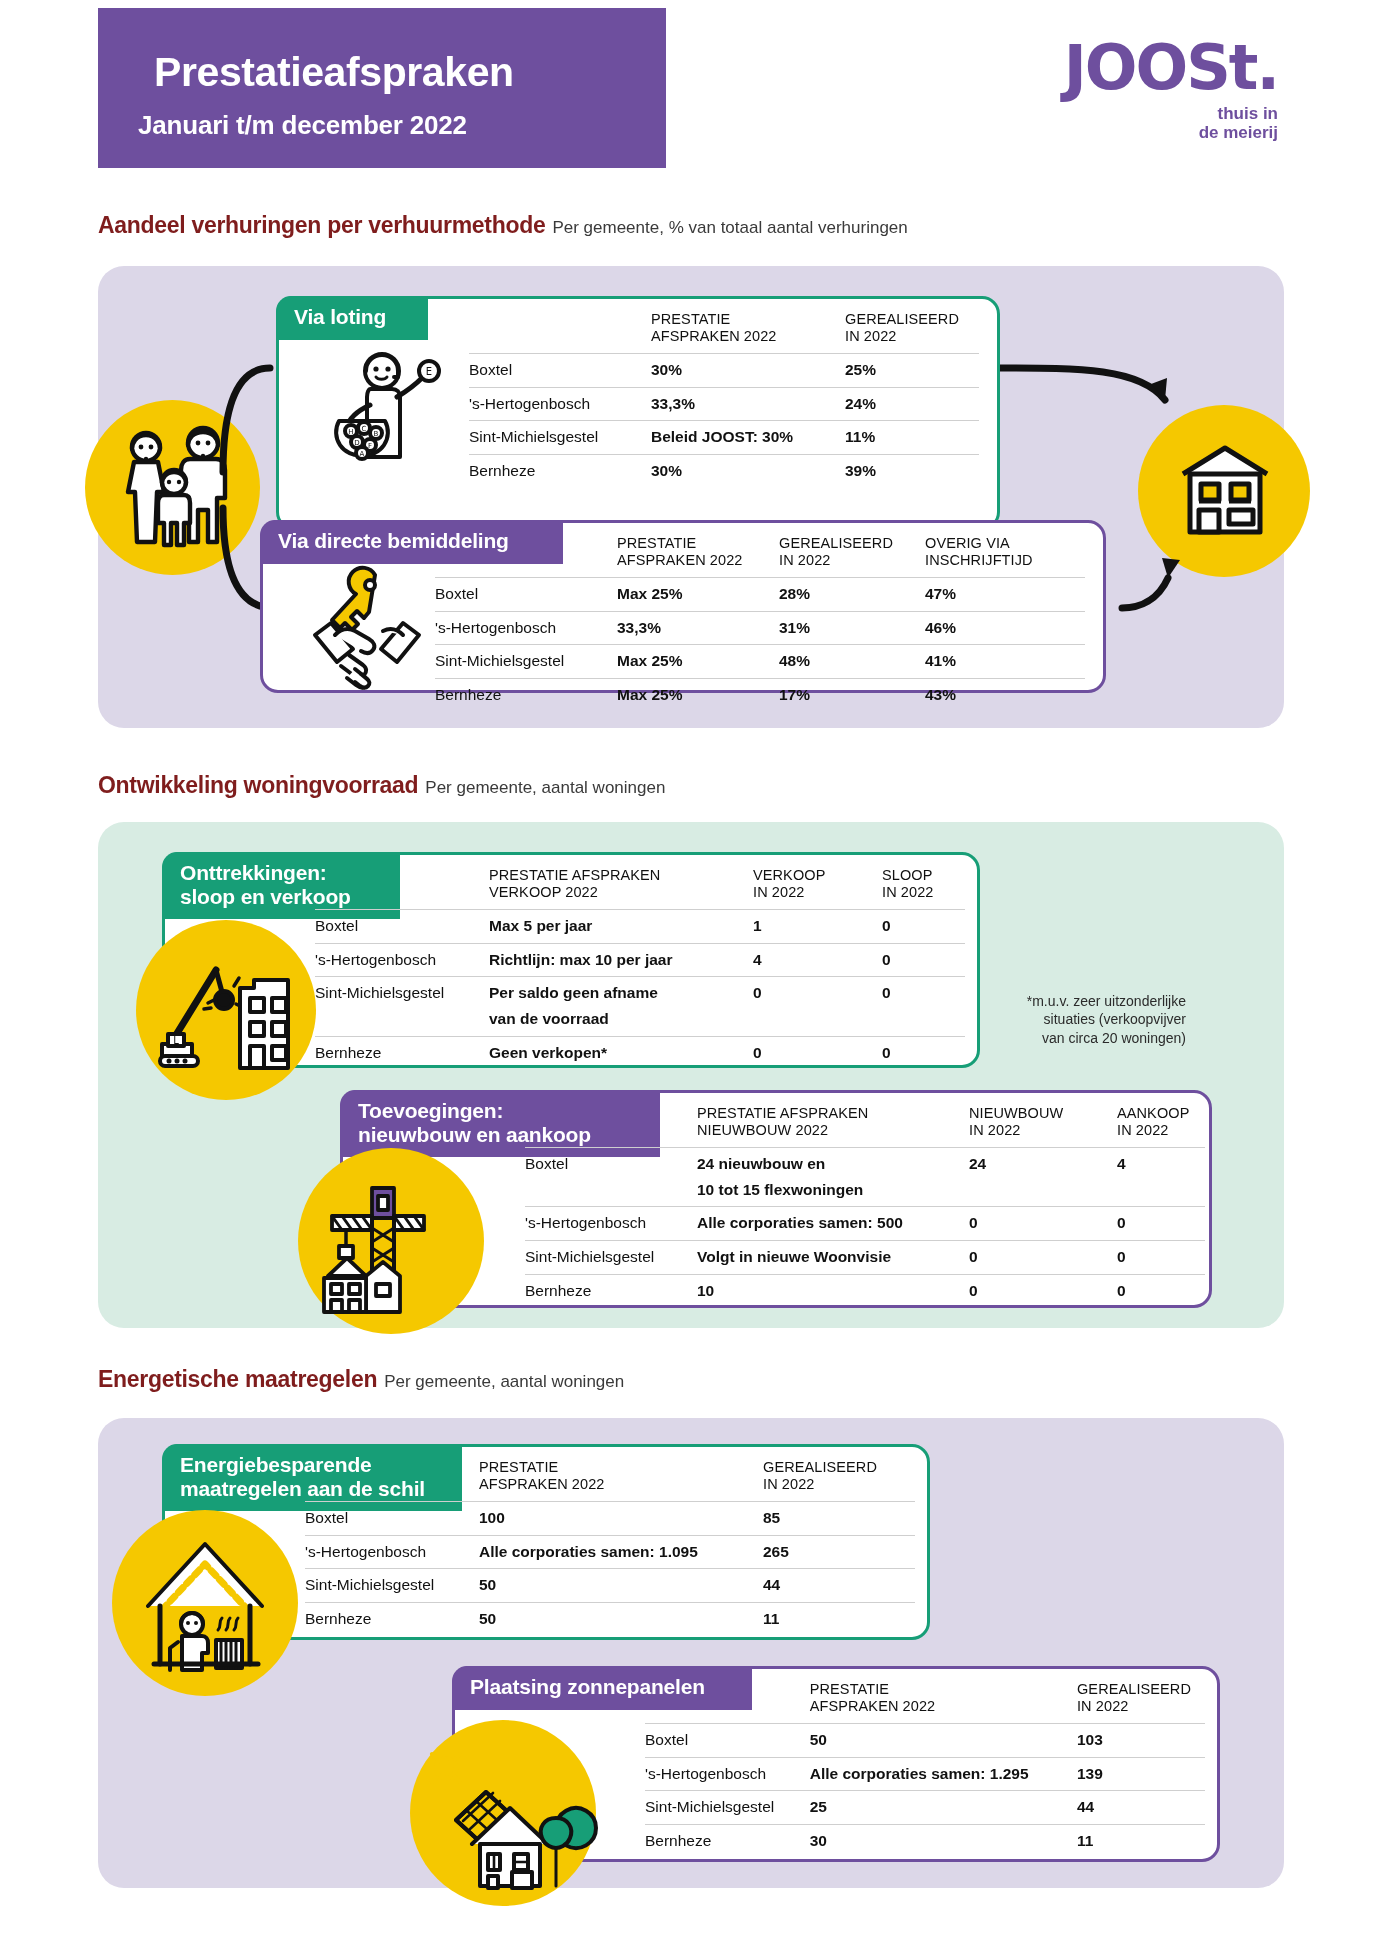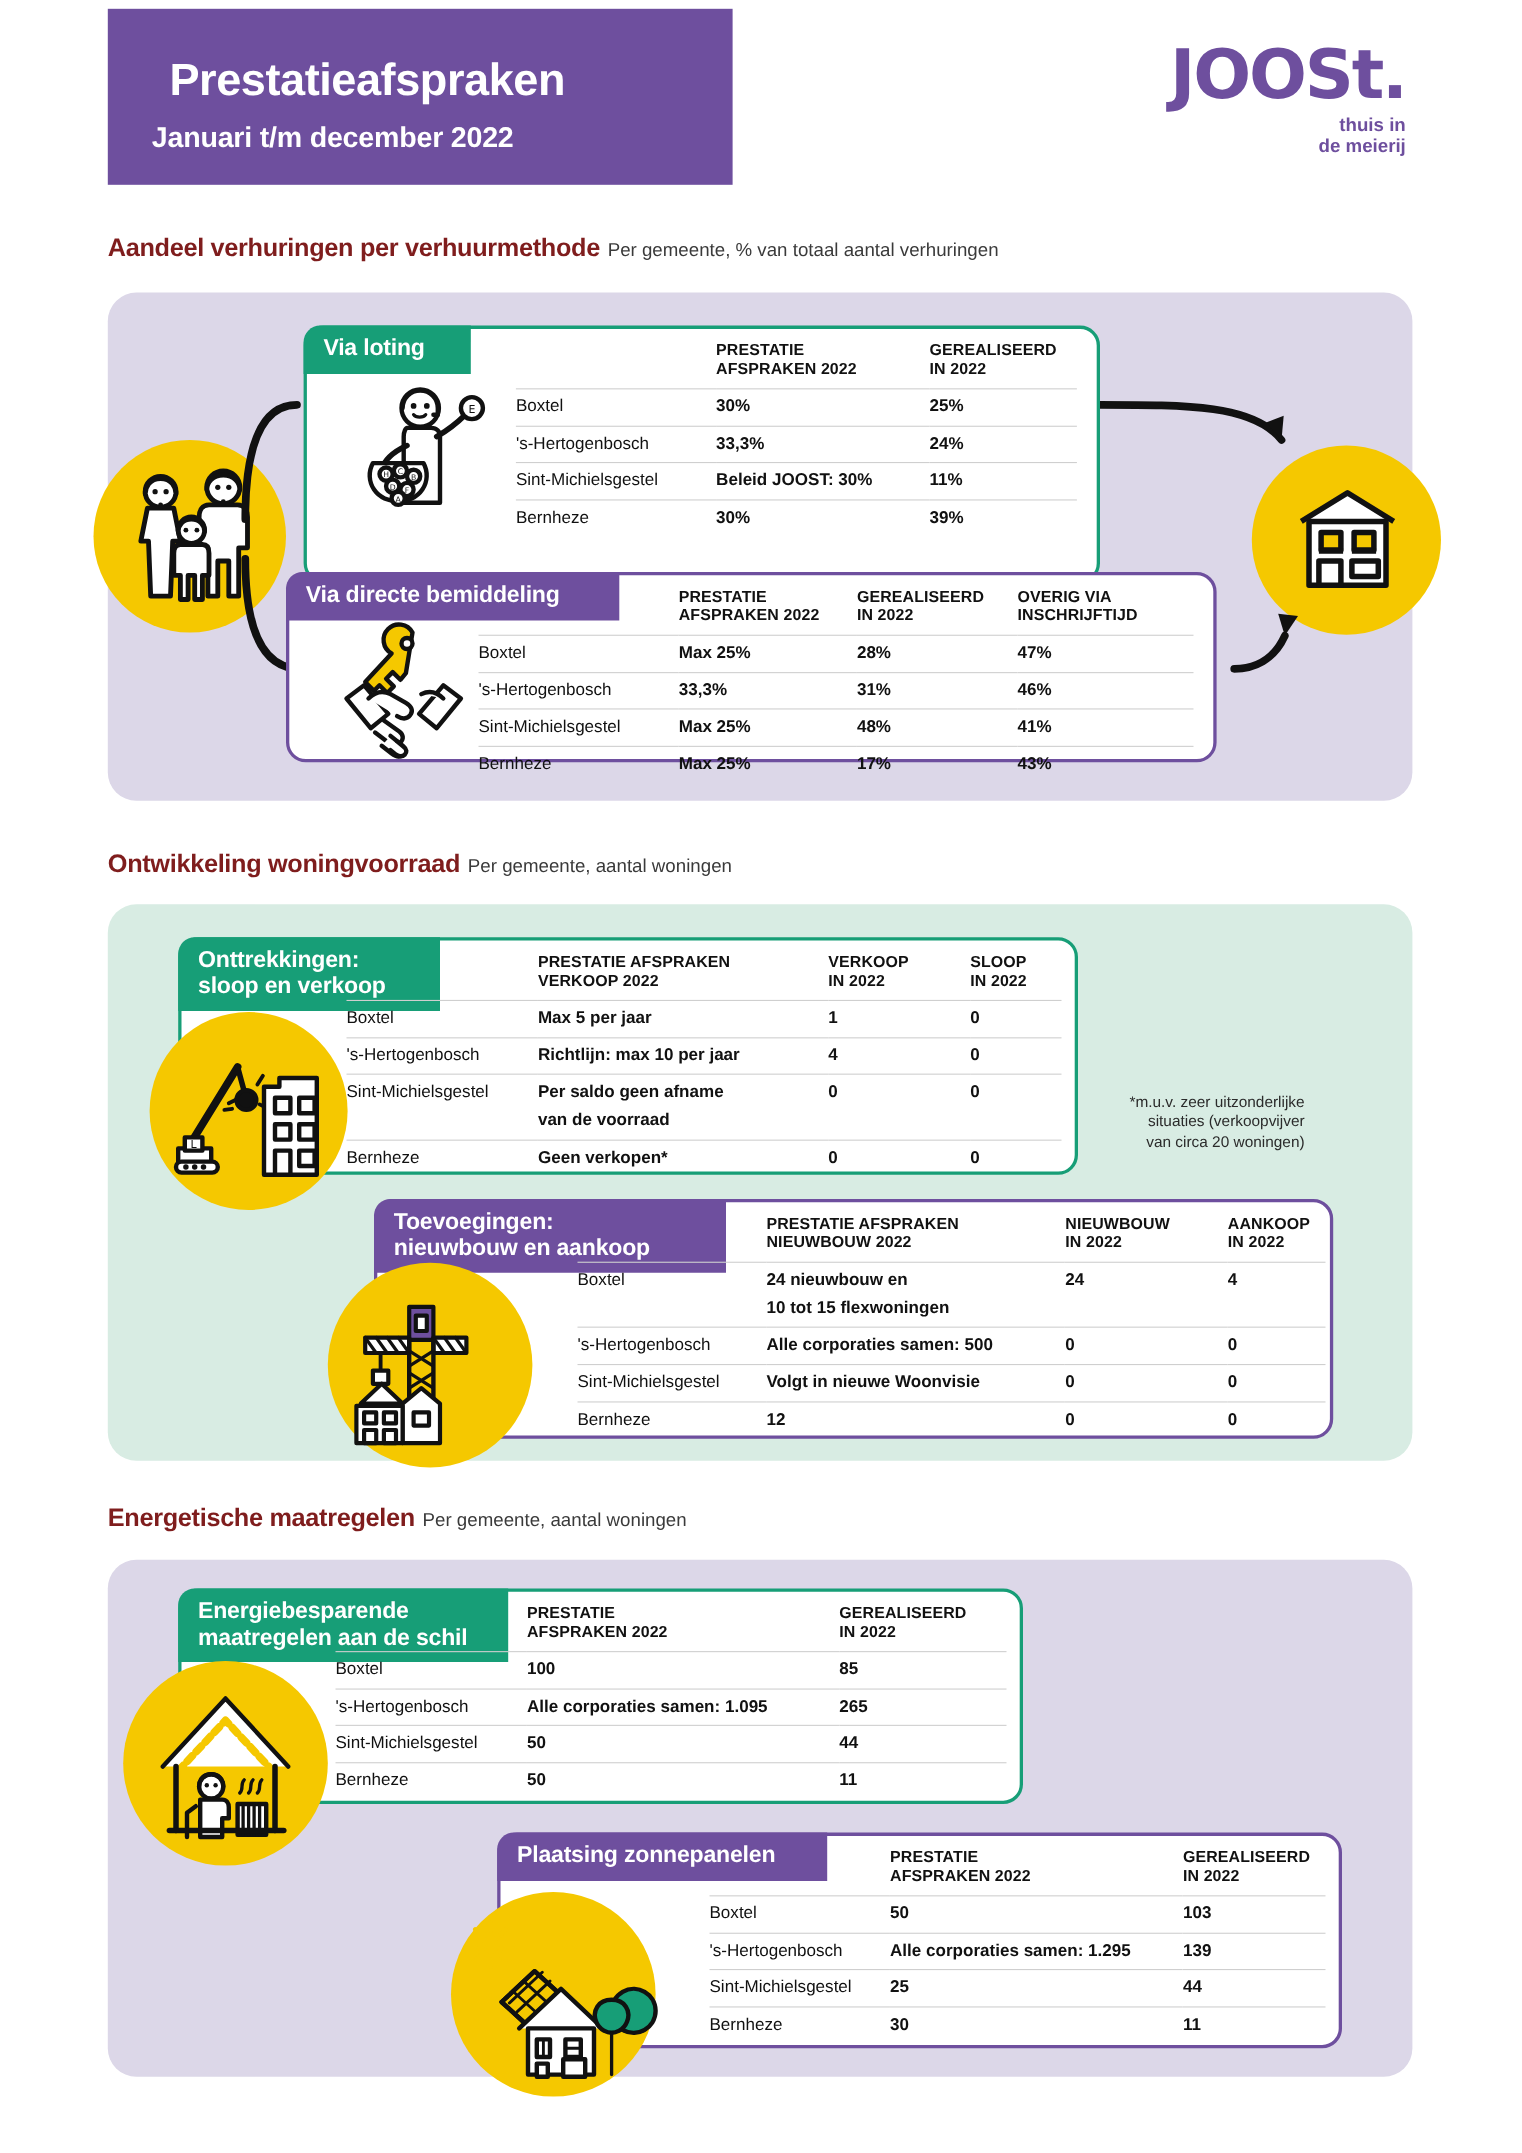--- a/index.html
+++ b/index.html
@@ -53,21 +53,21 @@
     position:absolute;box-sizing:border-box;color:#fff;font-weight:bold;
     font-size:21px;line-height:1.12;padding:9px 18px 11px 18px;letter-spacing:-0.2px;
     border-top-left-radius:15px;
   }
   .tab-green{background:#179e77;}
   .tab-purple{background:#6e4f9e;}
 
   
   table.t{border-collapse:collapse;position:absolute;}
   table.t th{
-    font-size:14.5px;font-weight:bold;color:#111;text-align:left;
+    font-size:14.5px;font-weight:normal;color:#111;text-align:left;
     vertical-align:bottom;padding:0 14px 8px 0;line-height:1.18;
     letter-spacing:0.1px;white-space:pre-line;
   }
   table.t td{
     font-size:15.5px;color:#111;padding:7px 14px 7px 0;
     border-top:1px solid #cfcfcf;line-height:1.2;vertical-align:top;
   }
   table.t td.muni{font-weight:normal;white-space:nowrap;}
   table.t td.val{font-weight:bold;white-space:nowrap;}
   table.t td.noline{border-top:none;padding-top:0;}
@@ -409,21 +409,21 @@
           <td class="val">0</td>
         </tr>
         <tr>
           <td class="muni">Sint-Michielsgestel</td>
           <td class="val">Volgt in nieuwe Woonvisie</td>
           <td class="val">0</td>
           <td class="val">0</td>
         </tr>
         <tr>
           <td class="muni">Bernheze</td>
-          <td class="val">12</td>
+          <td class="val">10</td>
           <td class="val">0</td>
           <td class="val">0</td>
         </tr>
       </tbody>
     </table>
   </div>
 
   <div class="circle" style="left:298px;top:1148px;width:186px;height:186px;"></div>
   <div class="ic" style="left:322px;top:1172px;">
     <svg width="138" height="140" viewBox="0 0 138 140" fill="none" stroke="#111" stroke-width="3.8" stroke-linejoin="round" stroke-linecap="round">

